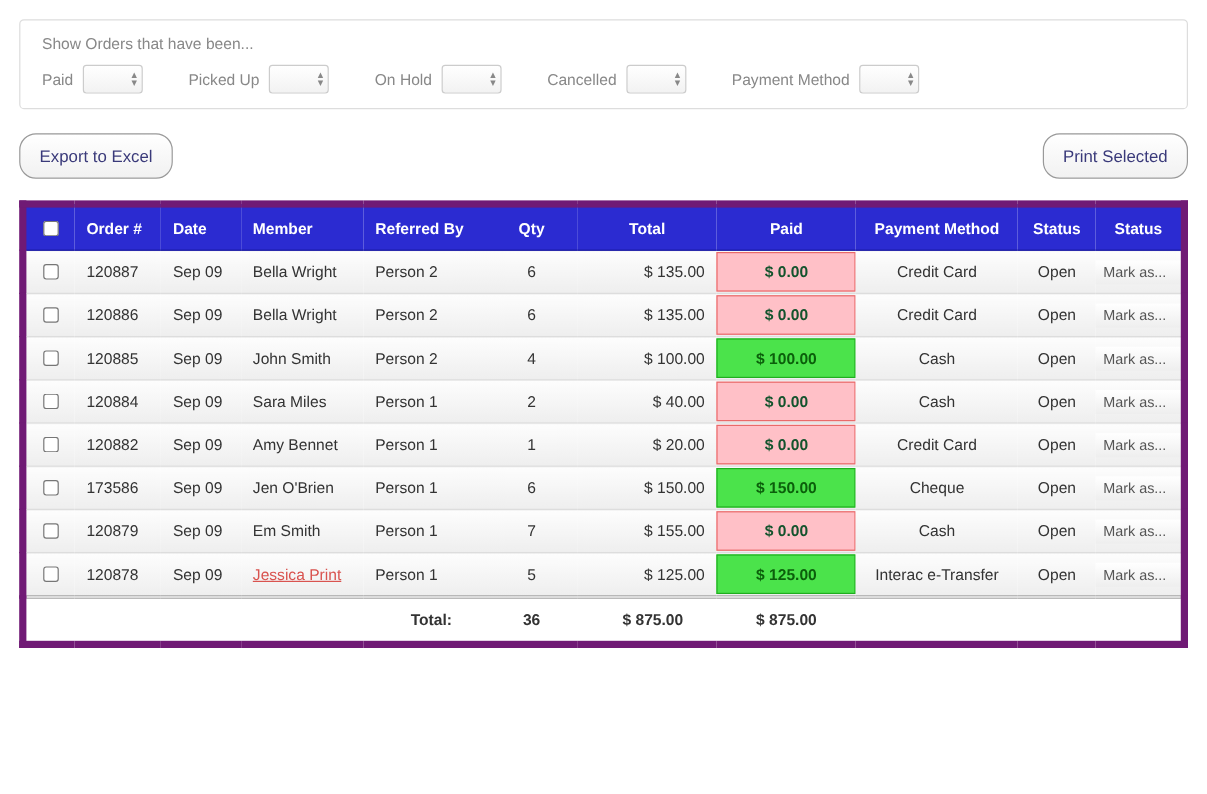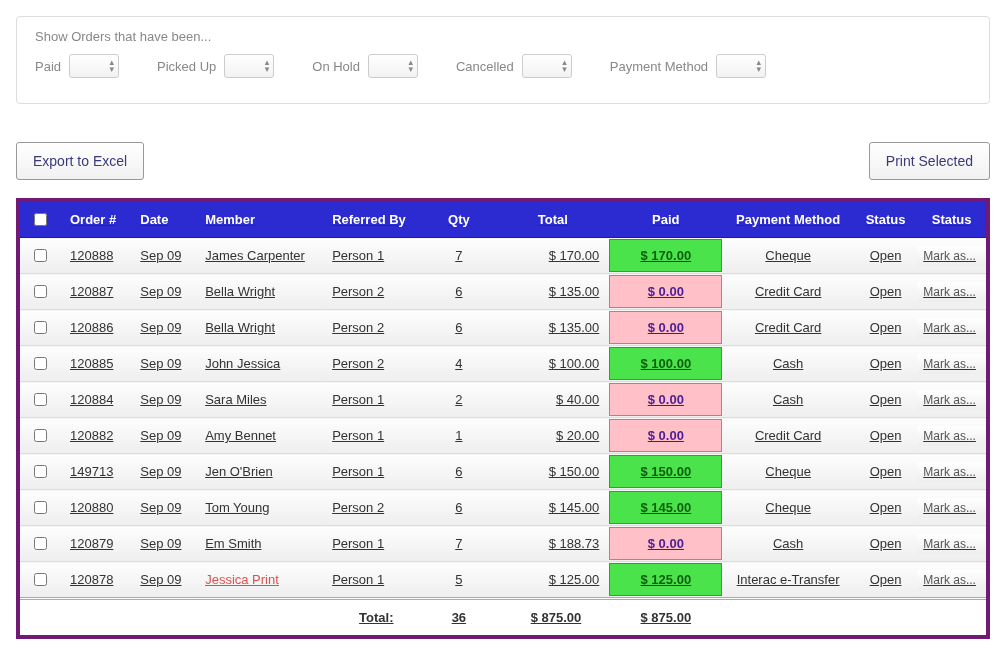--- a/index.html
+++ b/index.html
@@ -7,22 +7,22 @@
     font-family: Arial, Helvetica, sans-serif;
     font-size: 13px;
     color: #333;
     margin: 0;
     padding: 16px;
     background: #fff;
   }
   .filter-panel {
     border: 1px solid #ddd;
     border-radius: 4px;
-    padding: 12px 18px 25px 18px;
-    margin-bottom: 38px;
+    padding: 12px 18px 12px 18px;
+    margin-bottom: 20px;
   }
   .filter-title {
     color: #888;
     font-size: 13px;
     margin-bottom: 10px;
   }
   .filter-row {
     display: flex;
     gap: 38px;
     align-items: center;
@@ -60,32 +60,31 @@
   }
   .action-bar {
     display: flex;
     justify-content: space-between;
     margin-bottom: 18px;
   }
   .btn {
     border: 1px solid #999;
     background: linear-gradient(#fff,#f1f1f1);
     padding: 10px 16px;
-    border-radius: 3px;
+    border-radius: 14px;
     color: #3a3a7a;
     font-size: 14px;
     cursor: pointer;
   }
   .btn-group-right { display: flex; gap: 20px; }
 
   table.orders {
     width: 100%;
     border-collapse: collapse;
-    border: 4px solid #701a75;
-    text-decoration: underline;
+    border: 6px solid #701a75;
   }
   table.orders thead th {
     background: #2b2bd1;
     color: #fff;
     font-weight: bold;
     font-size: 13px;
     text-align: left;
     padding: 8px 10px;
     border-bottom: 1px solid #1a1aa0;
     white-space: nowrap;
@@ -110,21 +109,21 @@
     text-align: center;
     font-weight: bold;
   }
   .paid-green {
     background: #4be34b;
     color: #0b5f0b;
     border: 1px solid #1fae1f;
   }
   .paid-red {
     background: #ffc0c7;
-    color: #4c1d95;
+    color: #14532d;
     border: 1px solid #e96a6a;
   }
 
   .action-cell-btn {
     display: block;
     width: 100%;
     background: linear-gradient(#fff,#eee);
     border: none;
     padding: 3px 6px;
     font-size: 12px;
@@ -206,37 +205,20 @@
       <th class="center">Total</th>
       <th class="center">Paid</th>
       <th class="center">Payment Method</th>
       <th class="center">Status</th>
       <th class="center">Status</th>
     </tr>
   </thead>
   <tbody id="orders-body">
       <tr>
         <td class="check"><input type="checkbox" style=""></td>
-        <td>120888</td>
-        <td>Sep 09</td>
-        <td>James Carpenter</td>
-        <td>Person 1</td>
-        <td class="center">7</td>
-        <td class="right">$ 170.00</td>
-        <td class="paid-cell-wrap">
-          <div class="paid-cell paid-green">$ 170.00</div>
-        </td>
-        <td class="center">Cheque</td>
-        <td class="center">Open</td>
-        <td style="padding: 0px;">
-          <button class="action-cell-btn">Mark as...</button>
-        </td>
-      </tr>
-      <tr>
-        <td class="check"><input type="checkbox" style=""></td>
         <td>120887</td>
         <td>Sep 09</td>
         <td>Bella Wright</td>
         <td>Person 2</td>
         <td class="center">6</td>
         <td class="right">$ 135.00</td>
         <td class="paid-cell-wrap">
           <div class="paid-cell paid-red">$ 0.00</div>
         </td>
         <td class="center">Credit Card</td>
@@ -259,21 +241,21 @@
         <td class="center">Credit Card</td>
         <td class="center">Open</td>
         <td style="padding: 0px;">
           <button class="action-cell-btn">Mark as...</button>
         </td>
       </tr>
       <tr>
         <td class="check"><input type="checkbox" style=""></td>
         <td>120885</td>
         <td>Sep 09</td>
-        <td>John Jessica</td>
+        <td>John Smith</td>
         <td>Person 2</td>
         <td class="center">4</td>
         <td class="right">$ 100.00</td>
         <td class="paid-cell-wrap">
           <div class="paid-cell paid-green">$ 100.00</div>
         </td>
         <td class="center">Cash</td>
         <td class="center">Open</td>
         <td style="padding: 0px;">
           <button class="action-cell-btn">Mark as...</button>
@@ -308,60 +290,43 @@
           <div class="paid-cell paid-red">$ 0.00</div>
         </td>
         <td class="center">Credit Card</td>
         <td class="center">Open</td>
         <td style="padding: 0px;">
           <button class="action-cell-btn">Mark as...</button>
         </td>
       </tr>
       <tr>
         <td class="check"><input type="checkbox" style=""></td>
-        <td>149713</td>
+        <td>173586</td>
         <td>Sep 09</td>
         <td>Jen O'Brien</td>
         <td>Person 1</td>
         <td class="center">6</td>
         <td class="right">$ 150.00</td>
         <td class="paid-cell-wrap">
           <div class="paid-cell paid-green">$ 150.00</div>
         </td>
         <td class="center">Cheque</td>
         <td class="center">Open</td>
         <td style="padding: 0px;">
           <button class="action-cell-btn">Mark as...</button>
         </td>
       </tr>
       <tr>
         <td class="check"><input type="checkbox" style=""></td>
-        <td>120880</td>
-        <td>Sep 09</td>
-        <td>Tom Young</td>
-        <td>Person 2</td>
-        <td class="center">6</td>
-        <td class="right">$ 145.00</td>
-        <td class="paid-cell-wrap">
-          <div class="paid-cell paid-green">$ 145.00</div>
-        </td>
-        <td class="center">Cheque</td>
-        <td class="center">Open</td>
-        <td style="padding: 0px;">
-          <button class="action-cell-btn">Mark as...</button>
-        </td>
-      </tr>
-      <tr>
-        <td class="check"><input type="checkbox" style=""></td>
         <td>120879</td>
         <td>Sep 09</td>
         <td>Em Smith</td>
         <td>Person 1</td>
         <td class="center">7</td>
-        <td class="right">$ 188.73</td>
+        <td class="right">$ 155.00</td>
         <td class="paid-cell-wrap">
           <div class="paid-cell paid-red">$ 0.00</div>
         </td>
         <td class="center">Cash</td>
         <td class="center">Open</td>
         <td style="padding: 0px;">
           <button class="action-cell-btn">Mark as...</button>
         </td>
       </tr>
       <tr>

